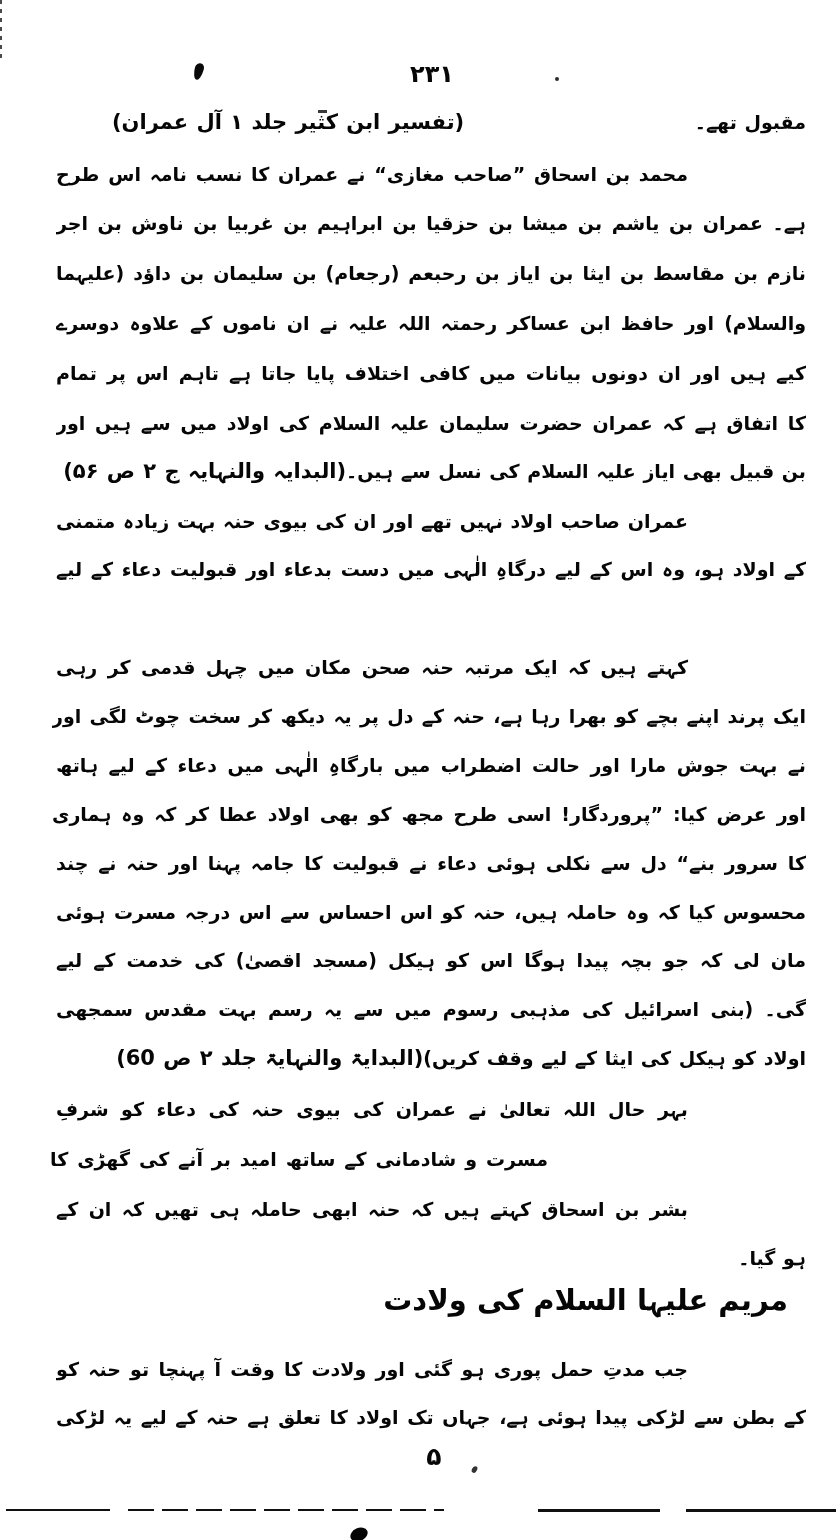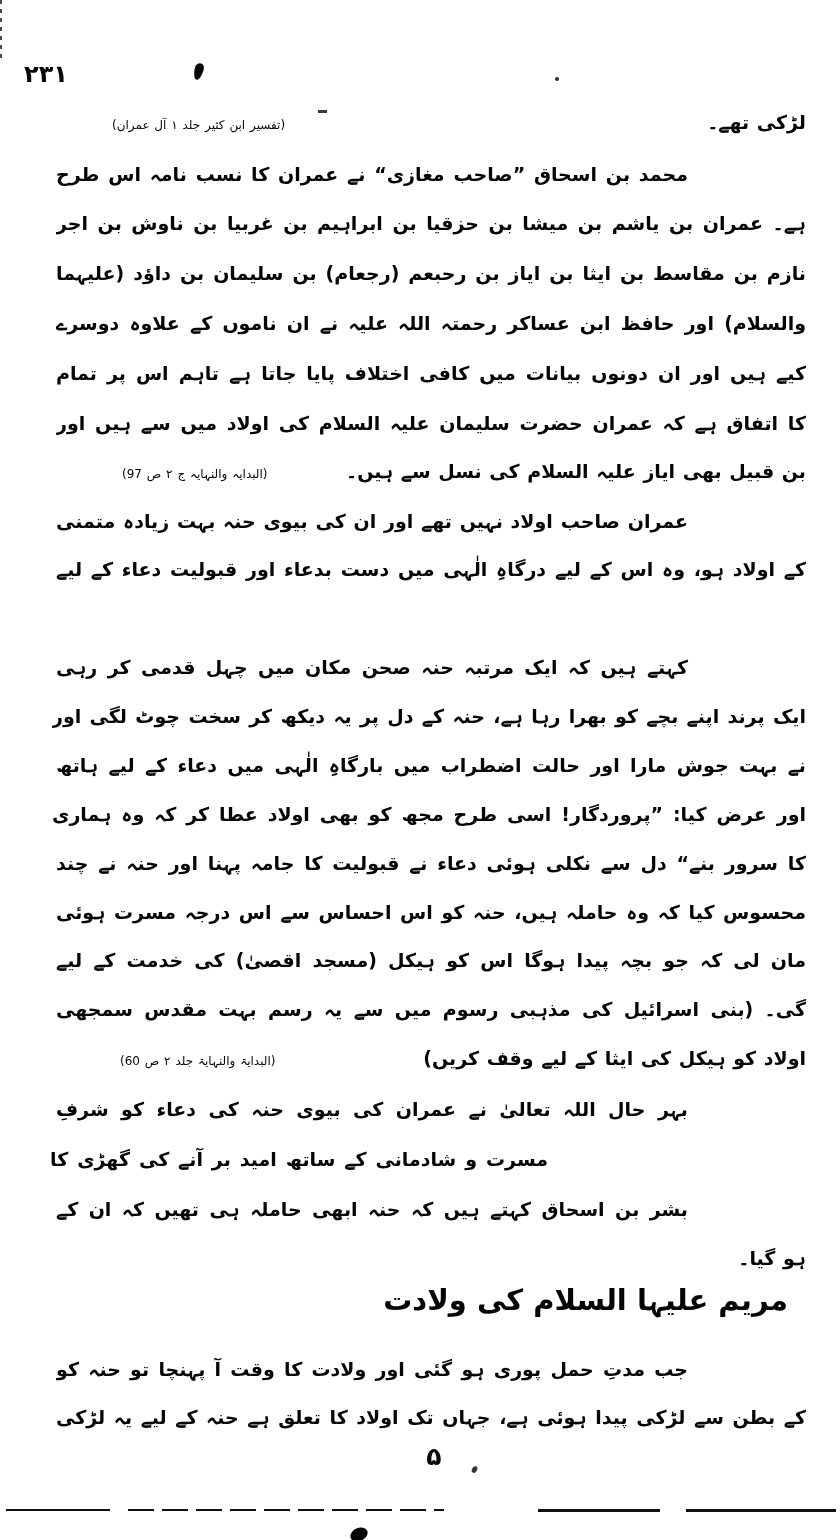--- a/index.html
+++ b/index.html
@@ -17,25 +17,25 @@
     font-weight:700;font-size:19px;
     direction:rtl;unicode-bidi:embed;
     text-align:justify;text-align-last:justify;
     -moz-text-align-last:justify;
     word-spacing:1px;
   }
   .ln.ind{padding-right:118px;}
   .ln.end{text-align:right;text-align-last:right;-moz-text-align-last:right;}
   .ln.flexrow{display:flex;justify-content:space-between;align-items:baseline;
     text-align:right;text-align-last:auto;}
-  .cit{font-size:12px;font-weight:400;white-space:nowrap;}
+  .cit{font-size:21px;font-weight:700;white-space:nowrap;}
   .rt{white-space:nowrap;}
   .pgnum-top{
     position:absolute;top:60px;left:24px;right:0;height:36px;
-    text-align:left;font-size:24px;font-weight:700;direction:rtl;
+    text-align:center;font-size:24px;font-weight:700;direction:rtl;
   }
   .heading{
     position:absolute;top:1272px;right:52px;height:58px;
     font-size:29px;font-weight:700;direction:rtl;line-height:56px;
   }
   .pgnum-bottom{
     position:absolute;top:1442px;left:28px;right:0;height:34px;
     text-align:center;font-size:25px;font-weight:700;direction:rtl;
   }
   
@@ -68,33 +68,33 @@
 
 <div class="page">
 
   <div class="art tear"></div>
   <div class="art dot1"></div>
   <div class="art dash1"></div>
 
   <div class="pgnum-top">۲۳۱</div>
 
   <div class="ln flexrow" style="top:100px;padding-left:56px;">
-    <span class="rt">لڑکی تھے۔</span>
+    <span class="rt">مقبول تھے۔</span>
     <span class="cit">(تفسیر ابن کثیر جلد ۱ آل عمران)</span>
   </div>
 
   <div class="ln ind" style="top:152px;">محمد بن اسحاق ”صاحب مغازی“ نے عمران کا نسب نامہ اس طرح بیان کیا</div>
   <div class="ln" style="top:201px;">ہے۔ عمران بن یاشم بن میشا بن حزقیا بن ابراہیم بن غربیا بن ناوش بن اجر بن یہوا بن</div>
   <div class="ln" style="top:251px;">نازم بن مقاسط بن ایثا بن ایاز بن رحبعم (رجعام) بن سلیمان بن داؤد (علیہما الصلوٰۃ</div>
   <div class="ln" style="top:301px;">والسلام) اور حافظ ابن عساکر رحمتہ اللہ علیہ نے ان ناموں کے علاوہ دوسرے نام بیان</div>
   <div class="ln" style="top:351px;">کیے ہیں اور ان دونوں بیانات میں کافی اختلاف پایا جاتا ہے تاہم اس پر تمام علماءِ انساب</div>
   <div class="ln" style="top:401px;">کا اتفاق ہے کہ عمران حضرت سلیمان علیہ السلام کی اولاد میں سے ہیں اور حنہ بنت فاقود</div>
   <div class="ln flexrow" style="top:449px;padding-left:66px;">
     <span class="rt">بن قبیل بھی ایاز علیہ السلام کی نسل سے ہیں۔</span>
-    <span class="cit">(البدایہ والنہایہ ج ۲ ص 97)</span>
+    <span class="cit">(البدایہ والنہایہ ج ۲ ص ۵۶)</span>
   </div>
 
   <div class="ln ind" style="top:499px;">عمران صاحب اولاد نہیں تھے اور ان کی بیوی حنہ بہت زیادہ متمنی تھیں کہ ان</div>
   <div class="ln" style="top:547px;">کے اولاد ہو، وہ اس کے لیے درگاہِ الٰہی میں دست بدعاء اور قبولیت دعاء کے لیے ہر</div>
 
   <div class="ln ind" style="top:645px;">کہتے ہیں کہ ایک مرتبہ حنہ صحن مکان میں چہل قدمی کر رہی تھیں، دیکھا کہ</div>
   <div class="ln" style="top:694px;left:52px;">ایک پرند اپنے بچے کو بھرا رہا ہے، حنہ کے دل پر یہ دیکھ کر سخت چوٹ لگی اور اولاد کی تمنا</div>
   <div class="ln" style="top:743px;">نے بہت جوش مارا اور حالت اضطراب میں بارگاہِ الٰہی میں دعاء کے لیے ہاتھ اٹھا دیئے</div>
   <div class="ln" style="top:792px;left:52px;">اور عرض کیا: ”پروردگار! اسی طرح مجھ کو بھی اولاد عطا کر کہ وہ ہماری آنکھوں کا نور اور دل</div>
   <div class="ln" style="top:841px;">کا سرور بنے“ دل سے نکلی ہوئی دعاء نے قبولیت کا جامہ پہنا اور حنہ نے چند روز بعد</div>

